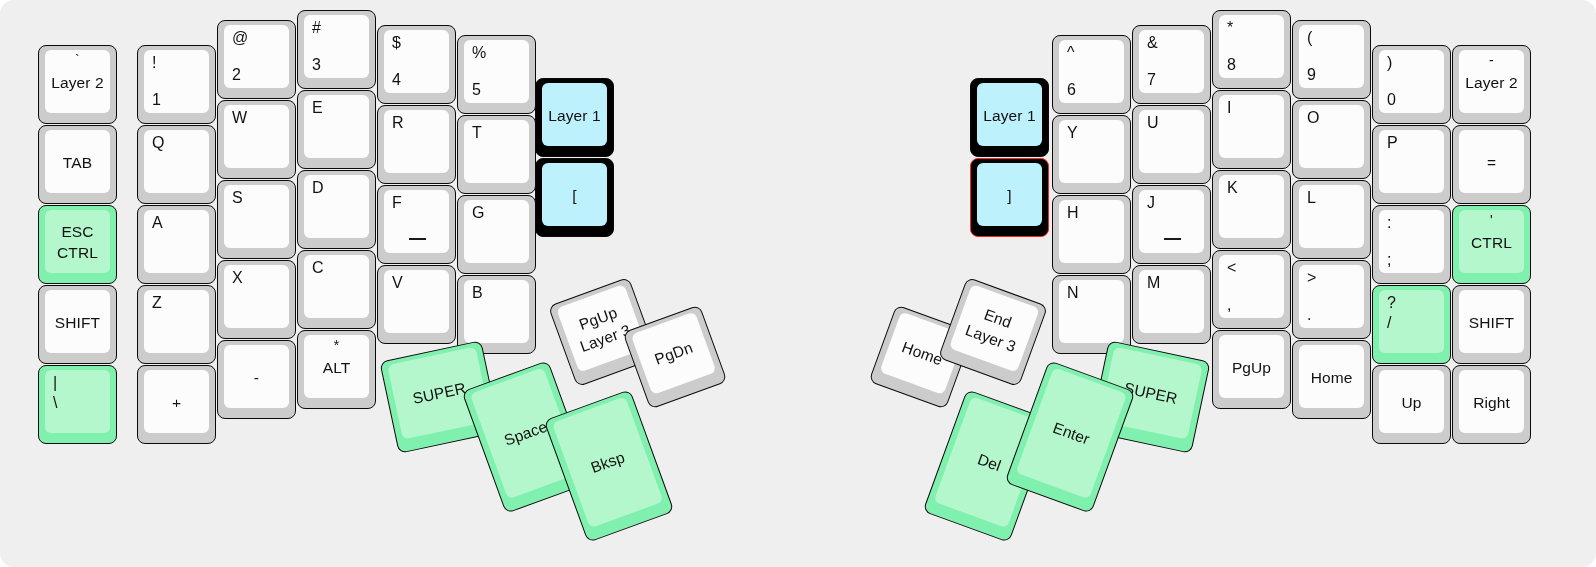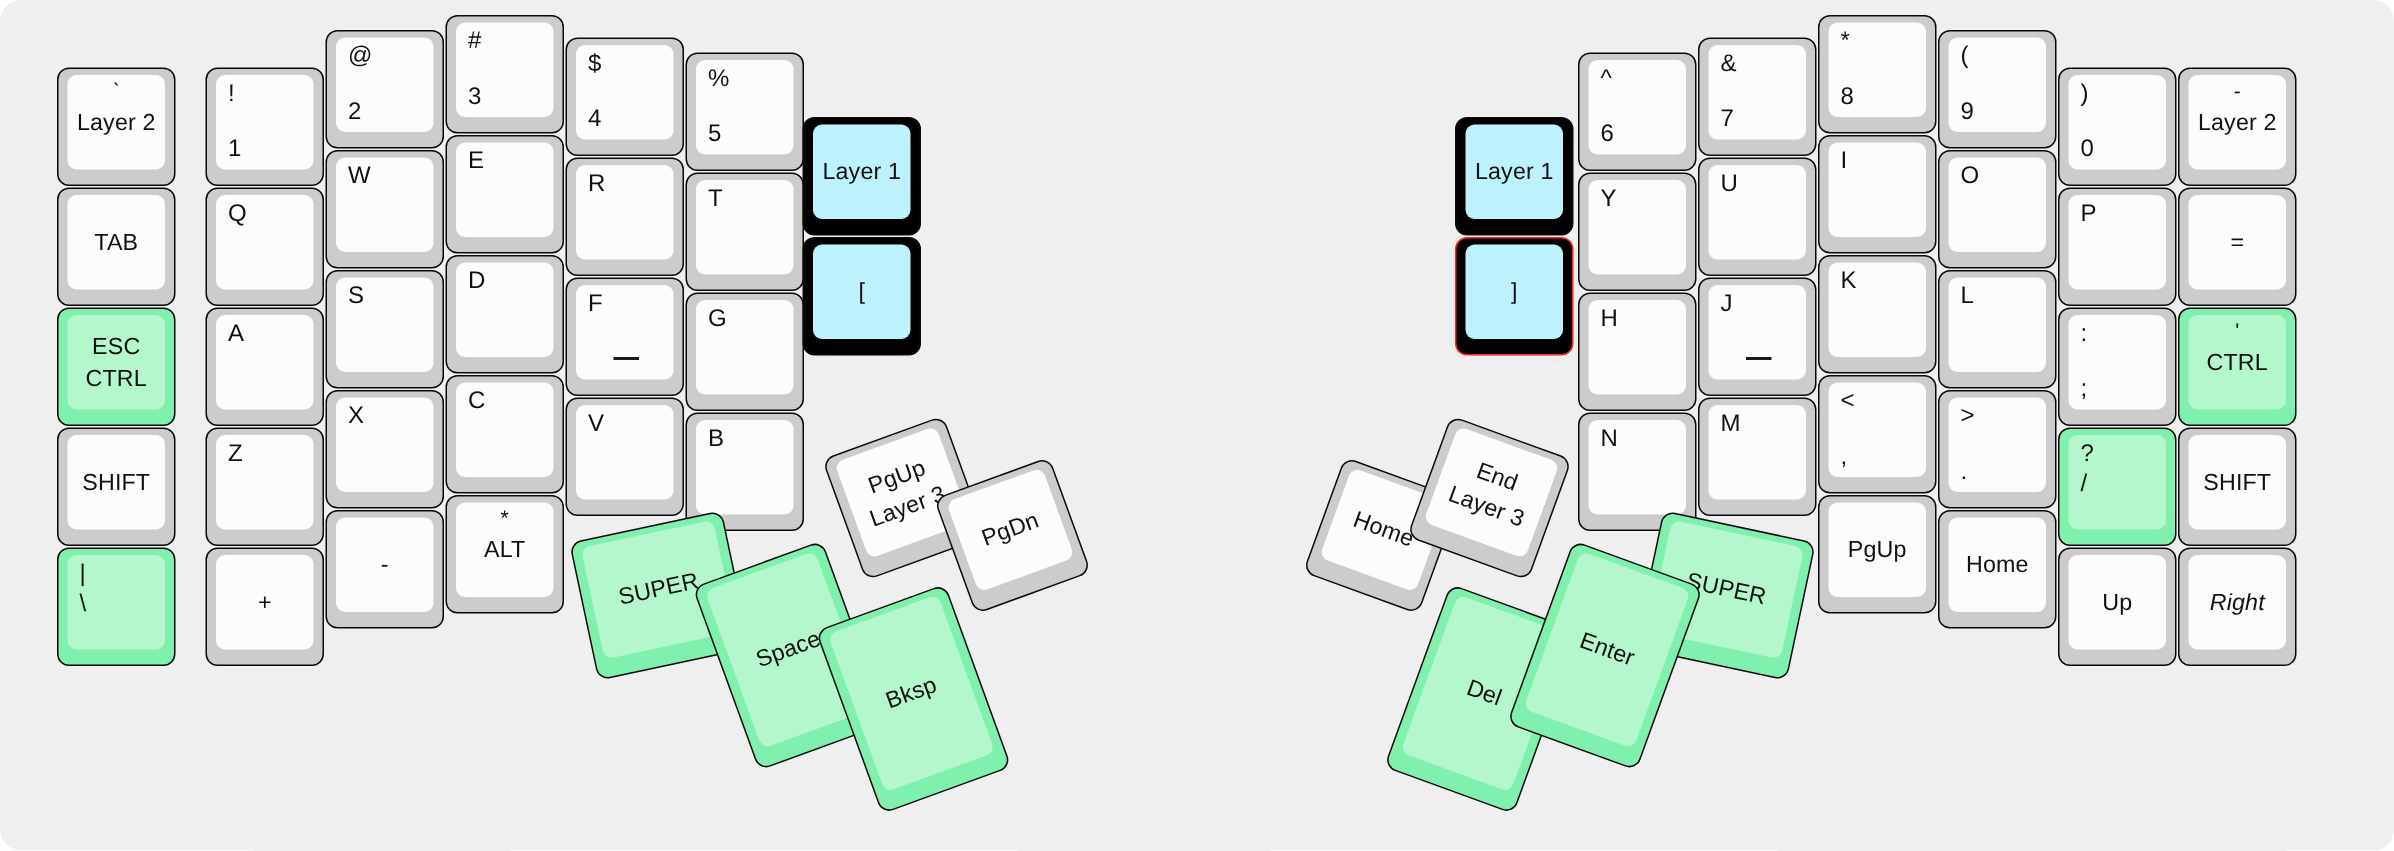--- a/index.html
+++ b/index.html
@@ -441,21 +441,21 @@
         <div class="cap">
           <div class="lbl tc">'</div>
           <div class="lbl center">CTRL</div>
         </div>
       </div>
       <div class="key" style="left: 1452px; top: 285px; width: 79px; height: 79px;">
         <div class="cap">
           <div class="lbl center">SHIFT</div>
         </div>
       </div>
-      <div class="key" style="left: 1452px; top: 365px; width: 79px; height: 79px; font-style: italic;">
+      <div class="key" style="left: 1452px; top: 365px; width: 79px; height: 79px;">
         <div class="cap">
           <div class="lbl center">Right</div>
         </div>
       </div>
       <div class="key green thumb" style="left: 1098px; top: 350px; width: 104px; height: 94px; transform: rotate(12deg);">
         <div class="cap">
           <div class="lbl center">SUPER</div>
         </div>
       </div>
       <div class="key thumb" style="left: 880px; top: 316px; width: 82px; height: 82px; transform: rotate(20deg);">

